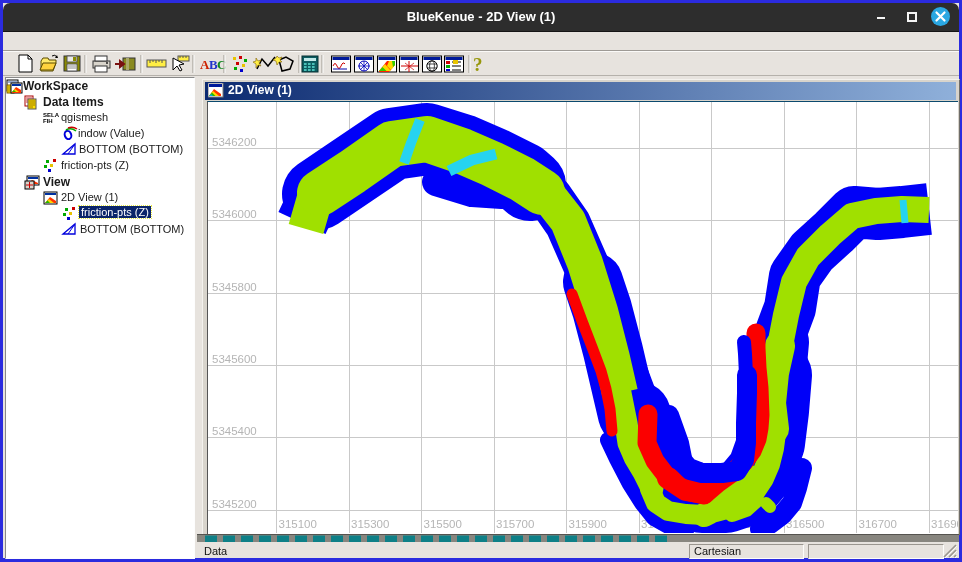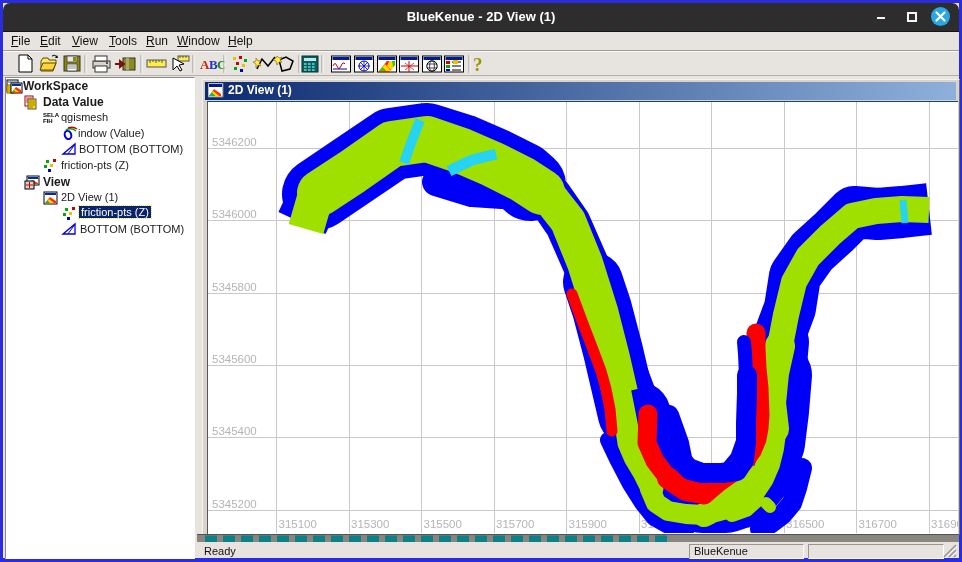--- a/index.html
+++ b/index.html
@@ -53,29 +53,20 @@
 <body>
 <div id="app">
   <div id="titlebar"></div>
   <div id="titletext">BlueKenue - 2D View (1)</div>
   <div class="minbtn"></div>
   <div class="maxbtn"></div>
   <div class="closebtn"><svg width="19" height="19">
         <path d="M5.5,5.5 L13.5,13.5 M13.5,5.5 L5.5,13.5" stroke="#fff" stroke-width="2.2" stroke-linecap="round"></path>
       </svg></div>
   <div id="titleline"></div>
-  <div id="menubar">
-    <span class="mi" style="left:8px;"><u>F</u>ile</span>
-    <span class="mi" style="left:37px;"><u>E</u>dit</span>
-    <span class="mi" style="left:69px;"><u>V</u>iew</span>
-    <span class="mi" style="left:106px;"><u>T</u>ools</span>
-    <span class="mi" style="left:143px;"><u>R</u>un</span>
-    <span class="mi" style="left:174px;"><u>W</u>indow</span>
-    <span class="mi" style="left:225px;"><u>H</u>elp</span>
-  </div>
   <div id="menuline1"></div>
     <div id="menuline2"></div>
   <div id="toolbar"><svg width="956" height="24">
 <g>
 
  <path d="M16,3 h9 l4,4 v13 h-13 z" fill="#fff" stroke="#000"></path>
  <path d="M25,3 v4 h4" fill="none" stroke="#000"></path>
 
  <path d="M38,9 l2,-3 h5 l1,2 h7 v3 l-3,8 h-12 z" fill="#ffe96a" stroke="#5a4a00"></path>
  <path d="M40,11 h13 l-3,7 h-13 z" fill="#ffd23e" stroke="#5a4a00"></path>
@@ -270,21 +261,21 @@
           <rect x="6" y="5" width="3" height="3" fill="#e8c400"></rect>
   <rect x="4" y="10" width="3" height="3" fill="#0000cc"></rect>
  </g>
 
  <g transform="translate(56,145)">
   <path d="M1,11 L13,1 L13,11 Z" fill="#fff" stroke="#0000dd" stroke-width="1.3"></path>
   <path d="M13,1 L6,11" stroke="#0000dd" stroke-width="1"></path>
  </g>
 </svg>
 <span class="trow tbold" style="left:17px;top:1px;">WorkSpace</span>
-<span class="trow tbold" style="left:37px;top:17px;">Data Value</span>
+<span class="trow tbold" style="left:37px;top:17px;">Data Items</span>
 <span class="trow" style="left:55px;top:33px;">qgismesh</span>
 <span class="trow" style="left:72px;top:49px;">indow (Value)</span>
 <span class="trow" style="left:73px;top:65px;">BOTTOM (BOTTOM)</span>
 <span class="trow" style="left:55px;top:81px;">friction-pts (Z)</span>
 <span class="trow tbold" style="left:37px;top:97px;">View</span>
 <span class="trow" style="left:55px;top:113px;">2D View (1)</span>
 <span id="selrow" style="left:73px;top:128px;">friction-pts (Z)</span>
 <span class="trow" style="left:74px;top:145px;">BOTTOM (BOTTOM)</span>
 </div>
   <div id="mdistrip">
@@ -311,22 +302,22 @@
         <rect x="350" y="0.5" width="12" height="6.5" fill="#0e8087"></rect>
         <rect x="368" y="0.5" width="12" height="6.5" fill="#0e8087"></rect>
         <rect x="386" y="0.5" width="12" height="6.5" fill="#0e8087"></rect>
         <rect x="404" y="0.5" width="12" height="6.5" fill="#0e8087"></rect>
         <rect x="422" y="0.5" width="12" height="6.5" fill="#0e8087"></rect>
         <rect x="440" y="0.5" width="12" height="6.5" fill="#0e8087"></rect>
         <rect x="458" y="0.5" width="12" height="6.5" fill="#0e8087"></rect>
       </svg>
     </div>
   <div id="statusbar">
-    <span style="position:absolute;left:7px;top:3px;font-size:11px;color:#111;">Ready</span>
-    <span class="sbox" style="left:492px;width:109px;">BlueKenue</span>
+    <span style="position:absolute;left:7px;top:3px;font-size:11px;color:#111;">Data</span>
+    <span class="sbox" style="left:492px;width:109px;">Cartesian</span>
     <span class="sbox" style="left:611px;width:130px;"></span>
     <svg width="16" height="16" style="position:absolute;left:745px;top:1px;">
       <g stroke="#9a968f" stroke-width="1.6">
           <line x1="14" y1="2" x2="2" y2="14"></line>
           <line x1="14" y1="7" x2="7" y2="14"></line>
           <line x1="14" y1="12" x2="12" y2="14"></line>
         </g>
       <g stroke="#fdfdfb" stroke-width="0.9">
           <line x1="15" y1="3" x2="3" y2="15"></line>
           <line x1="15" y1="8" x2="8" y2="15"></line>

